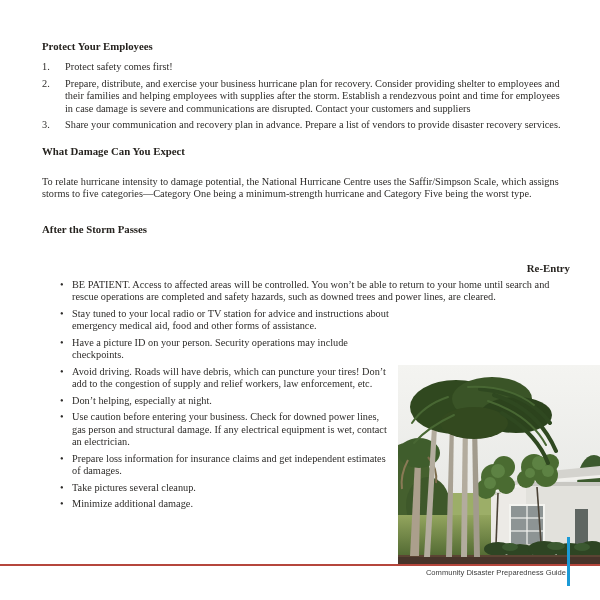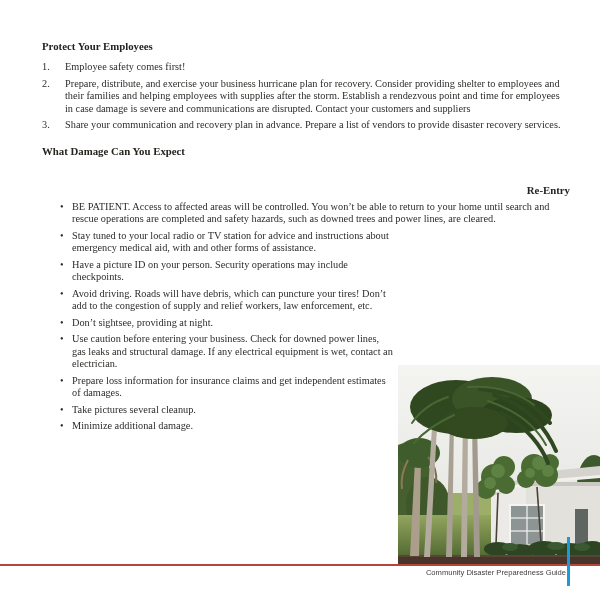--- a/index.html
+++ b/index.html
@@ -49,60 +49,62 @@
 <body>
 
 <div class="page">
 
   <div class="content">
 
     <div class="heading h-protect">Protect Your Employees</div>
     <div>
       <div class="nitem">
         <span class="nmark">1.</span>
-        <span class="ntext">Employee safety comes first!</span>
+        <span class="ntext">Protect safety comes first!</span>
       </div>
       <div class="nitem">
         <span class="nmark">2.</span>
         <span class="ntext">Prepare, distribute, and exercise your business hurricane plan for recovery. Consider providing shelter to employees and their families and helping employees with supplies after the storm. Establish a rendezvous point and time for employees in case damage is severe and communications are disrupted. Contact your customers and suppliers</span>
       </div>
       <div class="nitem">
         <span class="nmark">3.</span>
         <span class="ntext">Share your communication and recovery plan in advance. Prepare a list of vendors to provide disaster recovery services.</span>
       </div>
     </div>
 
     <div class="heading h-damage">What Damage Can You Expect</div>
-
+    <p class="body-text">To relate hurricane intensity to damage potential, the National Hurricane Centre uses the Saffir/Simpson Scale, which assigns storms to five categories—Category One being a minimum-strength hurricane and Category Five being the worst type.</p>
+
+    <div class="heading h-storm">After the Storm Passes</div>
 
     <div class="heading h-reentry">Re-Entry</div>
     <div class="blist">
       <div class="bitem">
         <span class="bmark">•</span>
         <span class="btext">BE PATIENT. Access to affected areas will be controlled. You won’t be able to return to your home until search and rescue operations are completed and safety hazards, such as downed trees and power lines, are cleared.</span>
       </div>
       <div class="bitem narrow">
         <span class="bmark">•</span>
-        <span class="btext">Stay tuned to your local radio or TV station for advice and instructions about emergency medical aid, with and other forms of assistance.</span>
+        <span class="btext">Stay tuned to your local radio or TV station for advice and instructions about emergency medical aid, food and other forms of assistance.</span>
       </div>
       <div class="bitem narrow">
         <span class="bmark">•</span>
         <span class="btext">Have a picture ID on your person. Security operations may include checkpoints.</span>
       </div>
       <div class="bitem narrow">
         <span class="bmark">•</span>
         <span class="btext">Avoid driving. Roads will have debris, which can puncture your tires! Don’t add to the congestion of supply and relief workers, law enforcement, etc.</span>
       </div>
       <div class="bitem narrow">
         <span class="bmark">•</span>
-        <span class="btext">Don’t sightsee, providing at night.</span>
-      </div>
-      <div class="bitem narrow">
-        <span class="bmark">•</span>
-        <span class="btext">Use caution before entering your business. Check for downed power lines, gas leaks and structural damage. If any electrical equipment is wet, contact an electrician.</span>
+        <span class="btext">Don’t helping, especially at night.</span>
+      </div>
+      <div class="bitem narrow">
+        <span class="bmark">•</span>
+        <span class="btext">Use caution before entering your business. Check for downed power lines, gas person and structural damage. If any electrical equipment is wet, contact an electrician.</span>
       </div>
       <div class="bitem narrow">
         <span class="bmark">•</span>
         <span class="btext">Prepare loss information for insurance claims and get independent estimates of damages.</span>
       </div>
       <div class="bitem narrow">
         <span class="bmark">•</span>
         <span class="btext">Take pictures several cleanup.</span>
       </div>
       <div class="bitem narrow">

